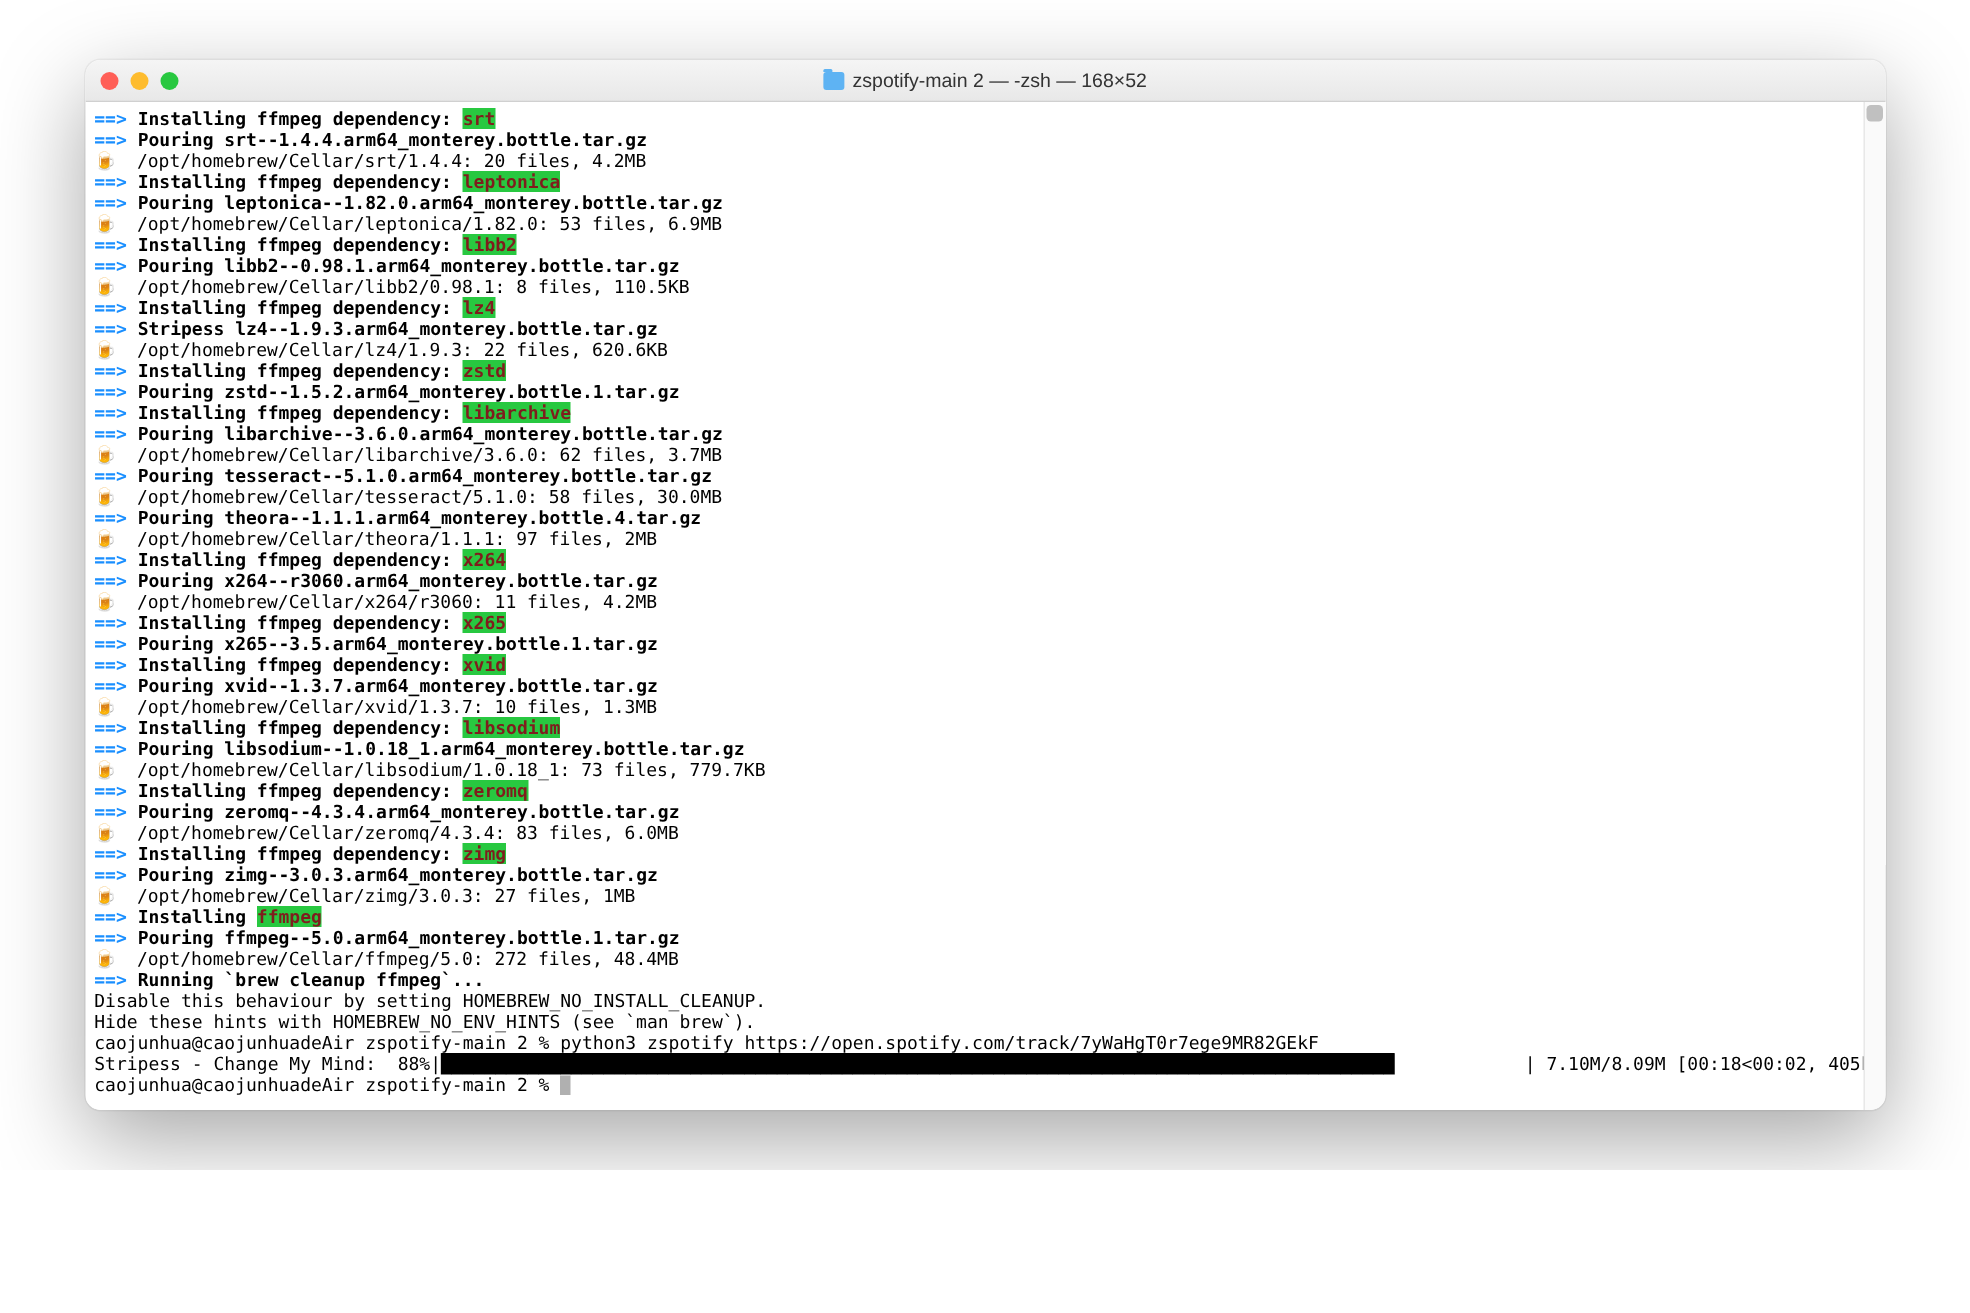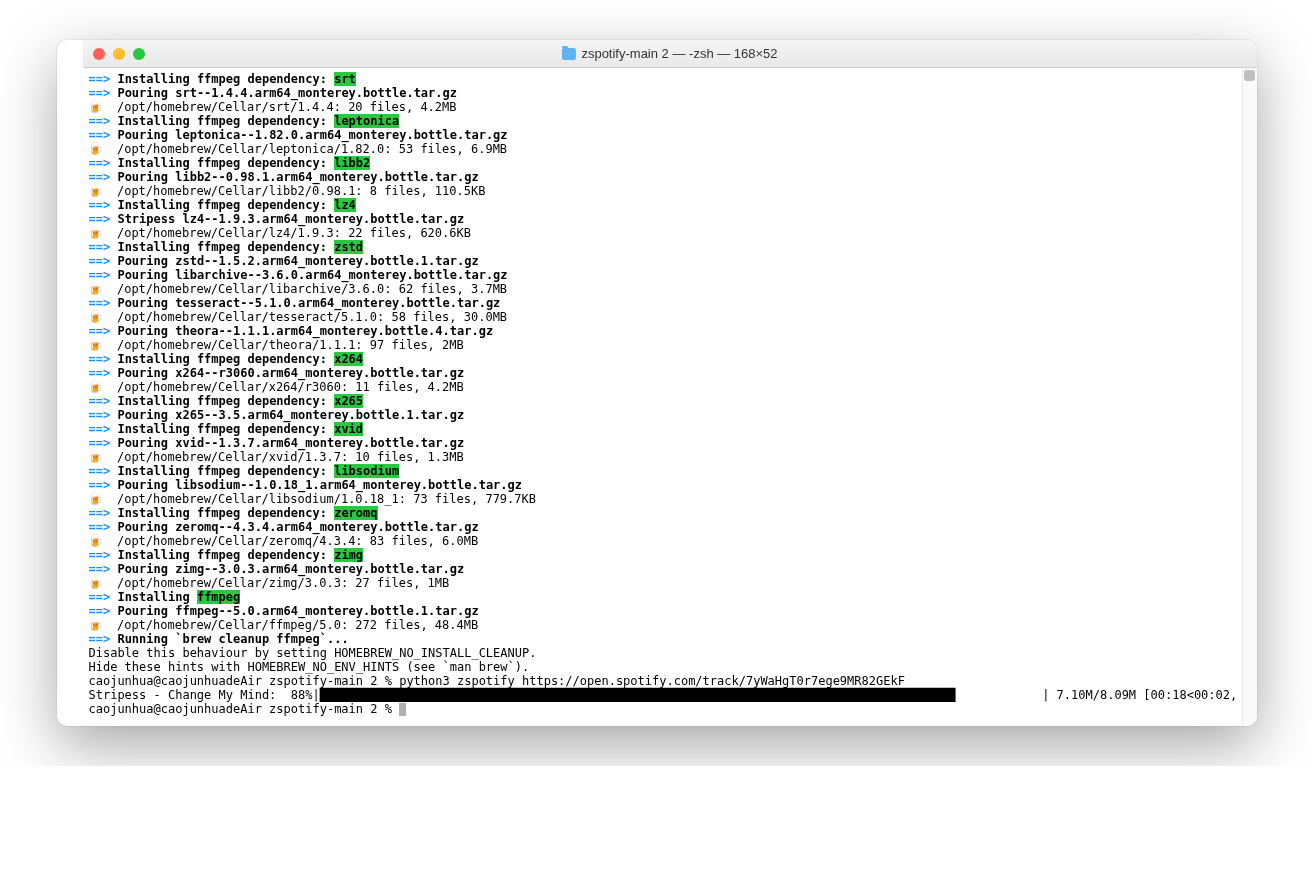--- a/index.html
+++ b/index.html
@@ -10,21 +10,20 @@
       align-items: flex-start;
       padding: 40px;
       font-family: -apple-system, BlinkMacSystemFont, sans-serif;
     }
     .window {
       width: 1200px;
       background: #fff;
       border-radius: 10px;
       box-shadow: 0 20px 60px rgba(0,0,0,0.35), 0 0 0 1px rgba(0,0,0,0.05);
       overflow: hidden;
-      padding-left: 26px;
     }
     .titlebar {
       height: 28px;
       background: linear-gradient(#f5f5f5, #e8e8e8);
       border-bottom: 1px solid #d0d0d0;
       display: flex;
       align-items: center;
       position: relative;
       padding: 0 10px;
     }
@@ -91,21 +90,21 @@
       right: 2px;
       top: 2px;
       width: 11px;
       height: 11px;
       background: #c0c0c0;
       border-radius: 3px;
     }
     .line { white-space: pre; }
     .arrow { color: #1a8fff; font-weight: bold; }
     .bold { font-weight: bold; }
-    .green { color: #000000; font-weight: bold; }
+    .green { color: #7f1d1d; font-weight: bold; }
     .beer { display: inline-block; width: 14px; }
     .progress-block { background: #000; color: #000; }
     .cursor {
       display: inline-block;
       width: 7px;
       height: 13px;
       background: #b0b0b0;
       vertical-align: text-bottom;
     }
   </style>
@@ -137,20 +136,21 @@
         <div class="line"><span class="arrow">==&gt;</span> <span class="bold">Pouring leptonica--1.82.0.arm64_monterey.bottle.tar.gz</span></div>
         <div class="line"><span class="beer">🍺</span>  /opt/homebrew/Cellar/leptonica/1.82.0: 53 files, 6.9MB</div>
         <div class="line"><span class="arrow">==&gt;</span> <span class="bold">Installing ffmpeg dependency: </span><span class="green">libb2</span></div>
         <div class="line"><span class="arrow">==&gt;</span> <span class="bold">Pouring libb2--0.98.1.arm64_monterey.bottle.tar.gz</span></div>
         <div class="line"><span class="beer">🍺</span>  /opt/homebrew/Cellar/libb2/0.98.1: 8 files, 110.5KB</div>
         <div class="line"><span class="arrow">==&gt;</span> <span class="bold">Installing ffmpeg dependency: </span><span class="green">lz4</span></div>
         <div class="line"><span class="arrow">==&gt;</span> <span class="bold">Stripess lz4--1.9.3.arm64_monterey.bottle.tar.gz</span></div>
         <div class="line"><span class="beer">🍺</span>  /opt/homebrew/Cellar/lz4/1.9.3: 22 files, 620.6KB</div>
         <div class="line"><span class="arrow">==&gt;</span> <span class="bold">Installing ffmpeg dependency: </span><span class="green">zstd</span></div>
         <div class="line"><span class="arrow">==&gt;</span> <span class="bold">Pouring zstd--1.5.2.arm64_monterey.bottle.1.tar.gz</span></div>
+        <div class="line"><span class="arrow">==&gt;</span> <span class="bold">Installing ffmpeg dependency: </span><span class="green">libarchive</span></div>
         <div class="line"><span class="arrow">==&gt;</span> <span class="bold">Pouring libarchive--3.6.0.arm64_monterey.bottle.tar.gz</span></div>
         <div class="line"><span class="beer">🍺</span>  /opt/homebrew/Cellar/libarchive/3.6.0: 62 files, 3.7MB</div>
         <div class="line"><span class="arrow">==&gt;</span> <span class="bold">Pouring tesseract--5.1.0.arm64_monterey.bottle.tar.gz</span></div>
         <div class="line"><span class="beer">🍺</span>  /opt/homebrew/Cellar/tesseract/5.1.0: 58 files, 30.0MB</div>
         <div class="line"><span class="arrow">==&gt;</span> <span class="bold">Pouring theora--1.1.1.arm64_monterey.bottle.4.tar.gz</span></div>
         <div class="line"><span class="beer">🍺</span>  /opt/homebrew/Cellar/theora/1.1.1: 97 files, 2MB</div>
         <div class="line"><span class="arrow">==&gt;</span> <span class="bold">Installing ffmpeg dependency: </span><span class="green">x264</span></div>
         <div class="line"><span class="arrow">==&gt;</span> <span class="bold">Pouring x264--r3060.arm64_monterey.bottle.tar.gz</span></div>
         <div class="line"><span class="beer">🍺</span>  /opt/homebrew/Cellar/x264/r3060: 11 files, 4.2MB</div>
         <div class="line"><span class="arrow">==&gt;</span> <span class="bold">Installing ffmpeg dependency: </span><span class="green">x265</span></div>

